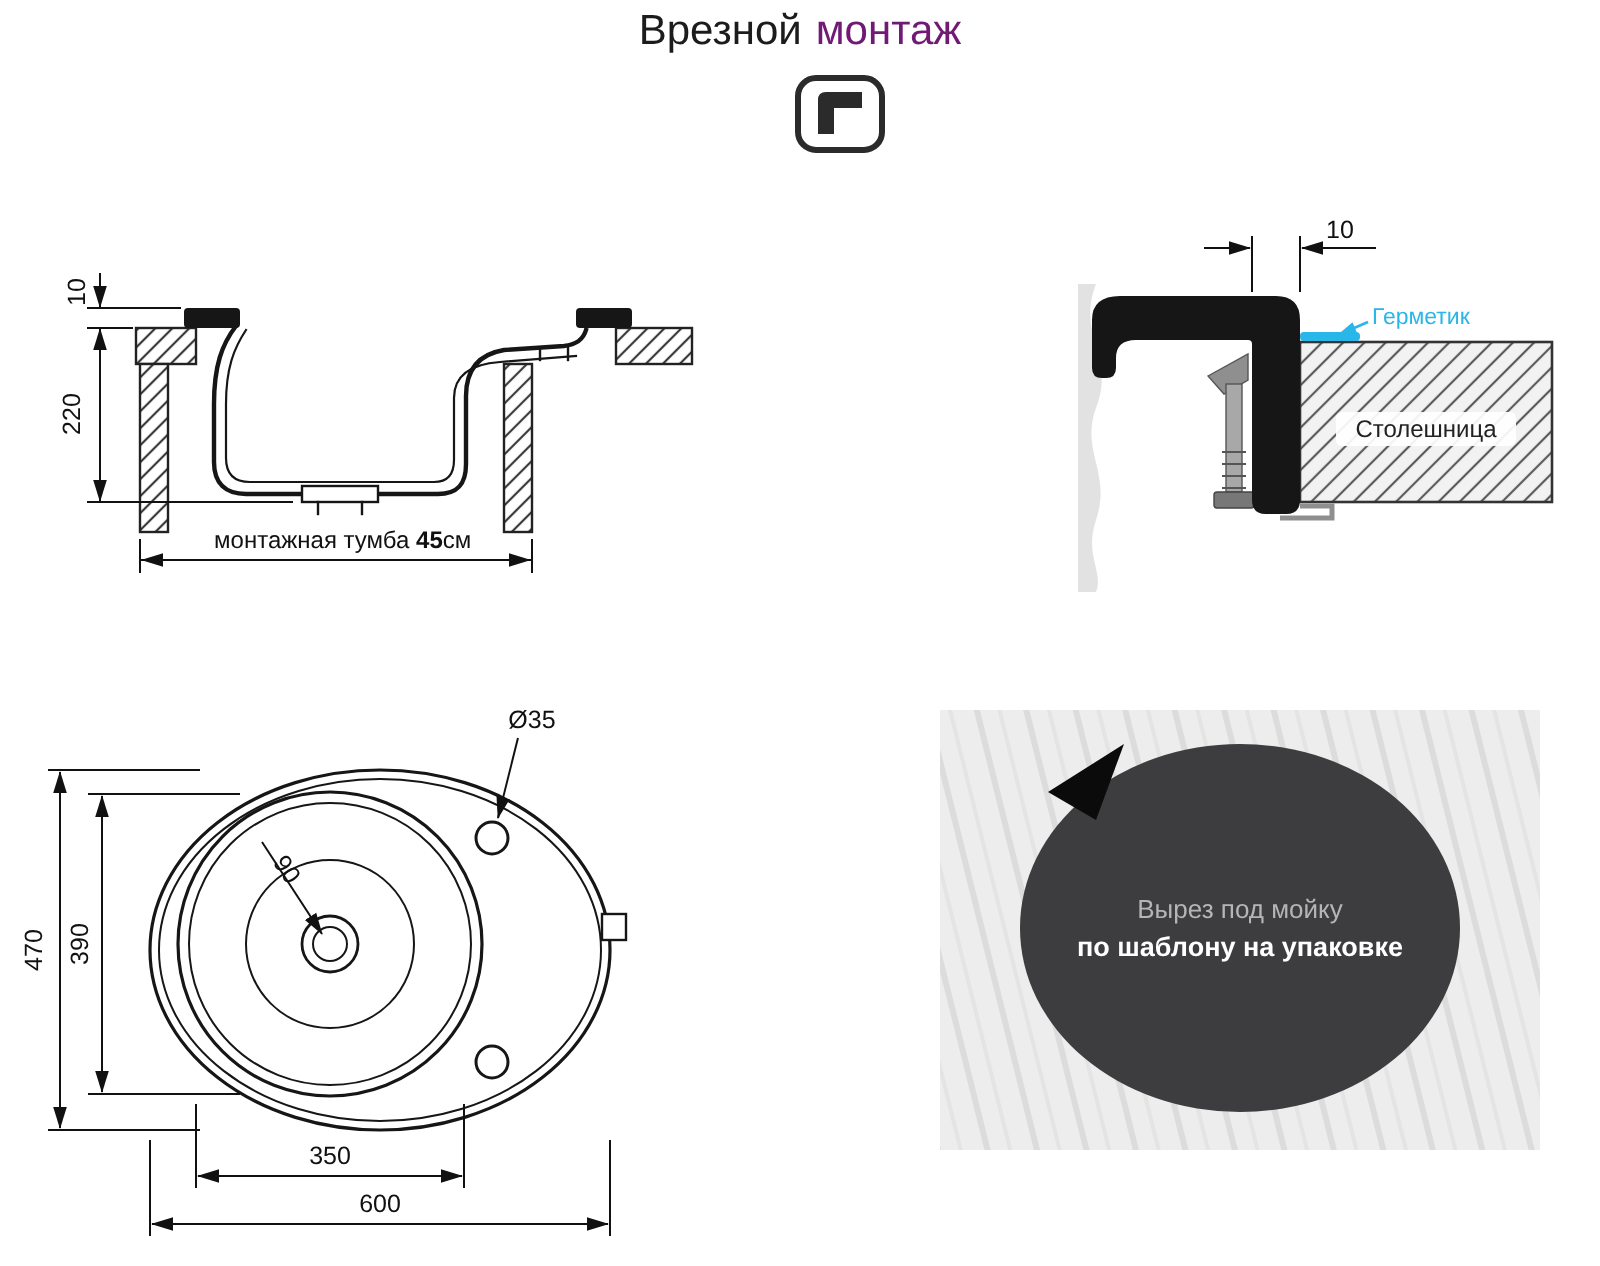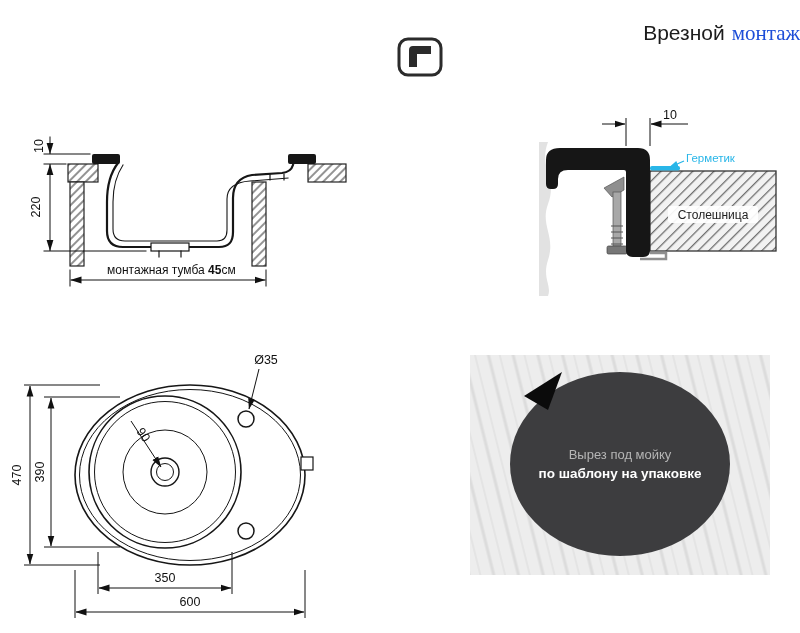--- a/index.html
+++ b/index.html
@@ -1,21 +1,21 @@
 <!DOCTYPE html>
 <html><head>
 <meta charset="utf-8">
 <style>
   html,body{margin:0;padding:0;background:#fff;}
   .canvas{position:relative;width:800px;height:633px;background:#fff;
           font-family:"Liberation Sans",sans-serif;overflow:hidden;}
   .title{position:absolute;top:4px;left:0;width:100%;display:flex;
-         justify-content:flex-end;gap:7px;font-size:21px;line-height:24px;margin-top:17px;}
+         justify-content:center;gap:7px;font-size:21px;line-height:24px;}
   .title .main{color:#1c1c1c;}
-  .title .sub{color:#1d4ed8;font-family:Liberation Serif, serif;}
+  .title .sub{color:#701a75;}
   .icon-wrap{position:absolute;left:397px;top:37px;width:46px;height:40px;}
   svg.drawing{position:absolute;left:0;top:0;}
   svg text{font-family:"Liberation Sans",sans-serif;}
 </style>
 </head>
 <body>
 
 <div class="canvas">
 
   <div class="title">

